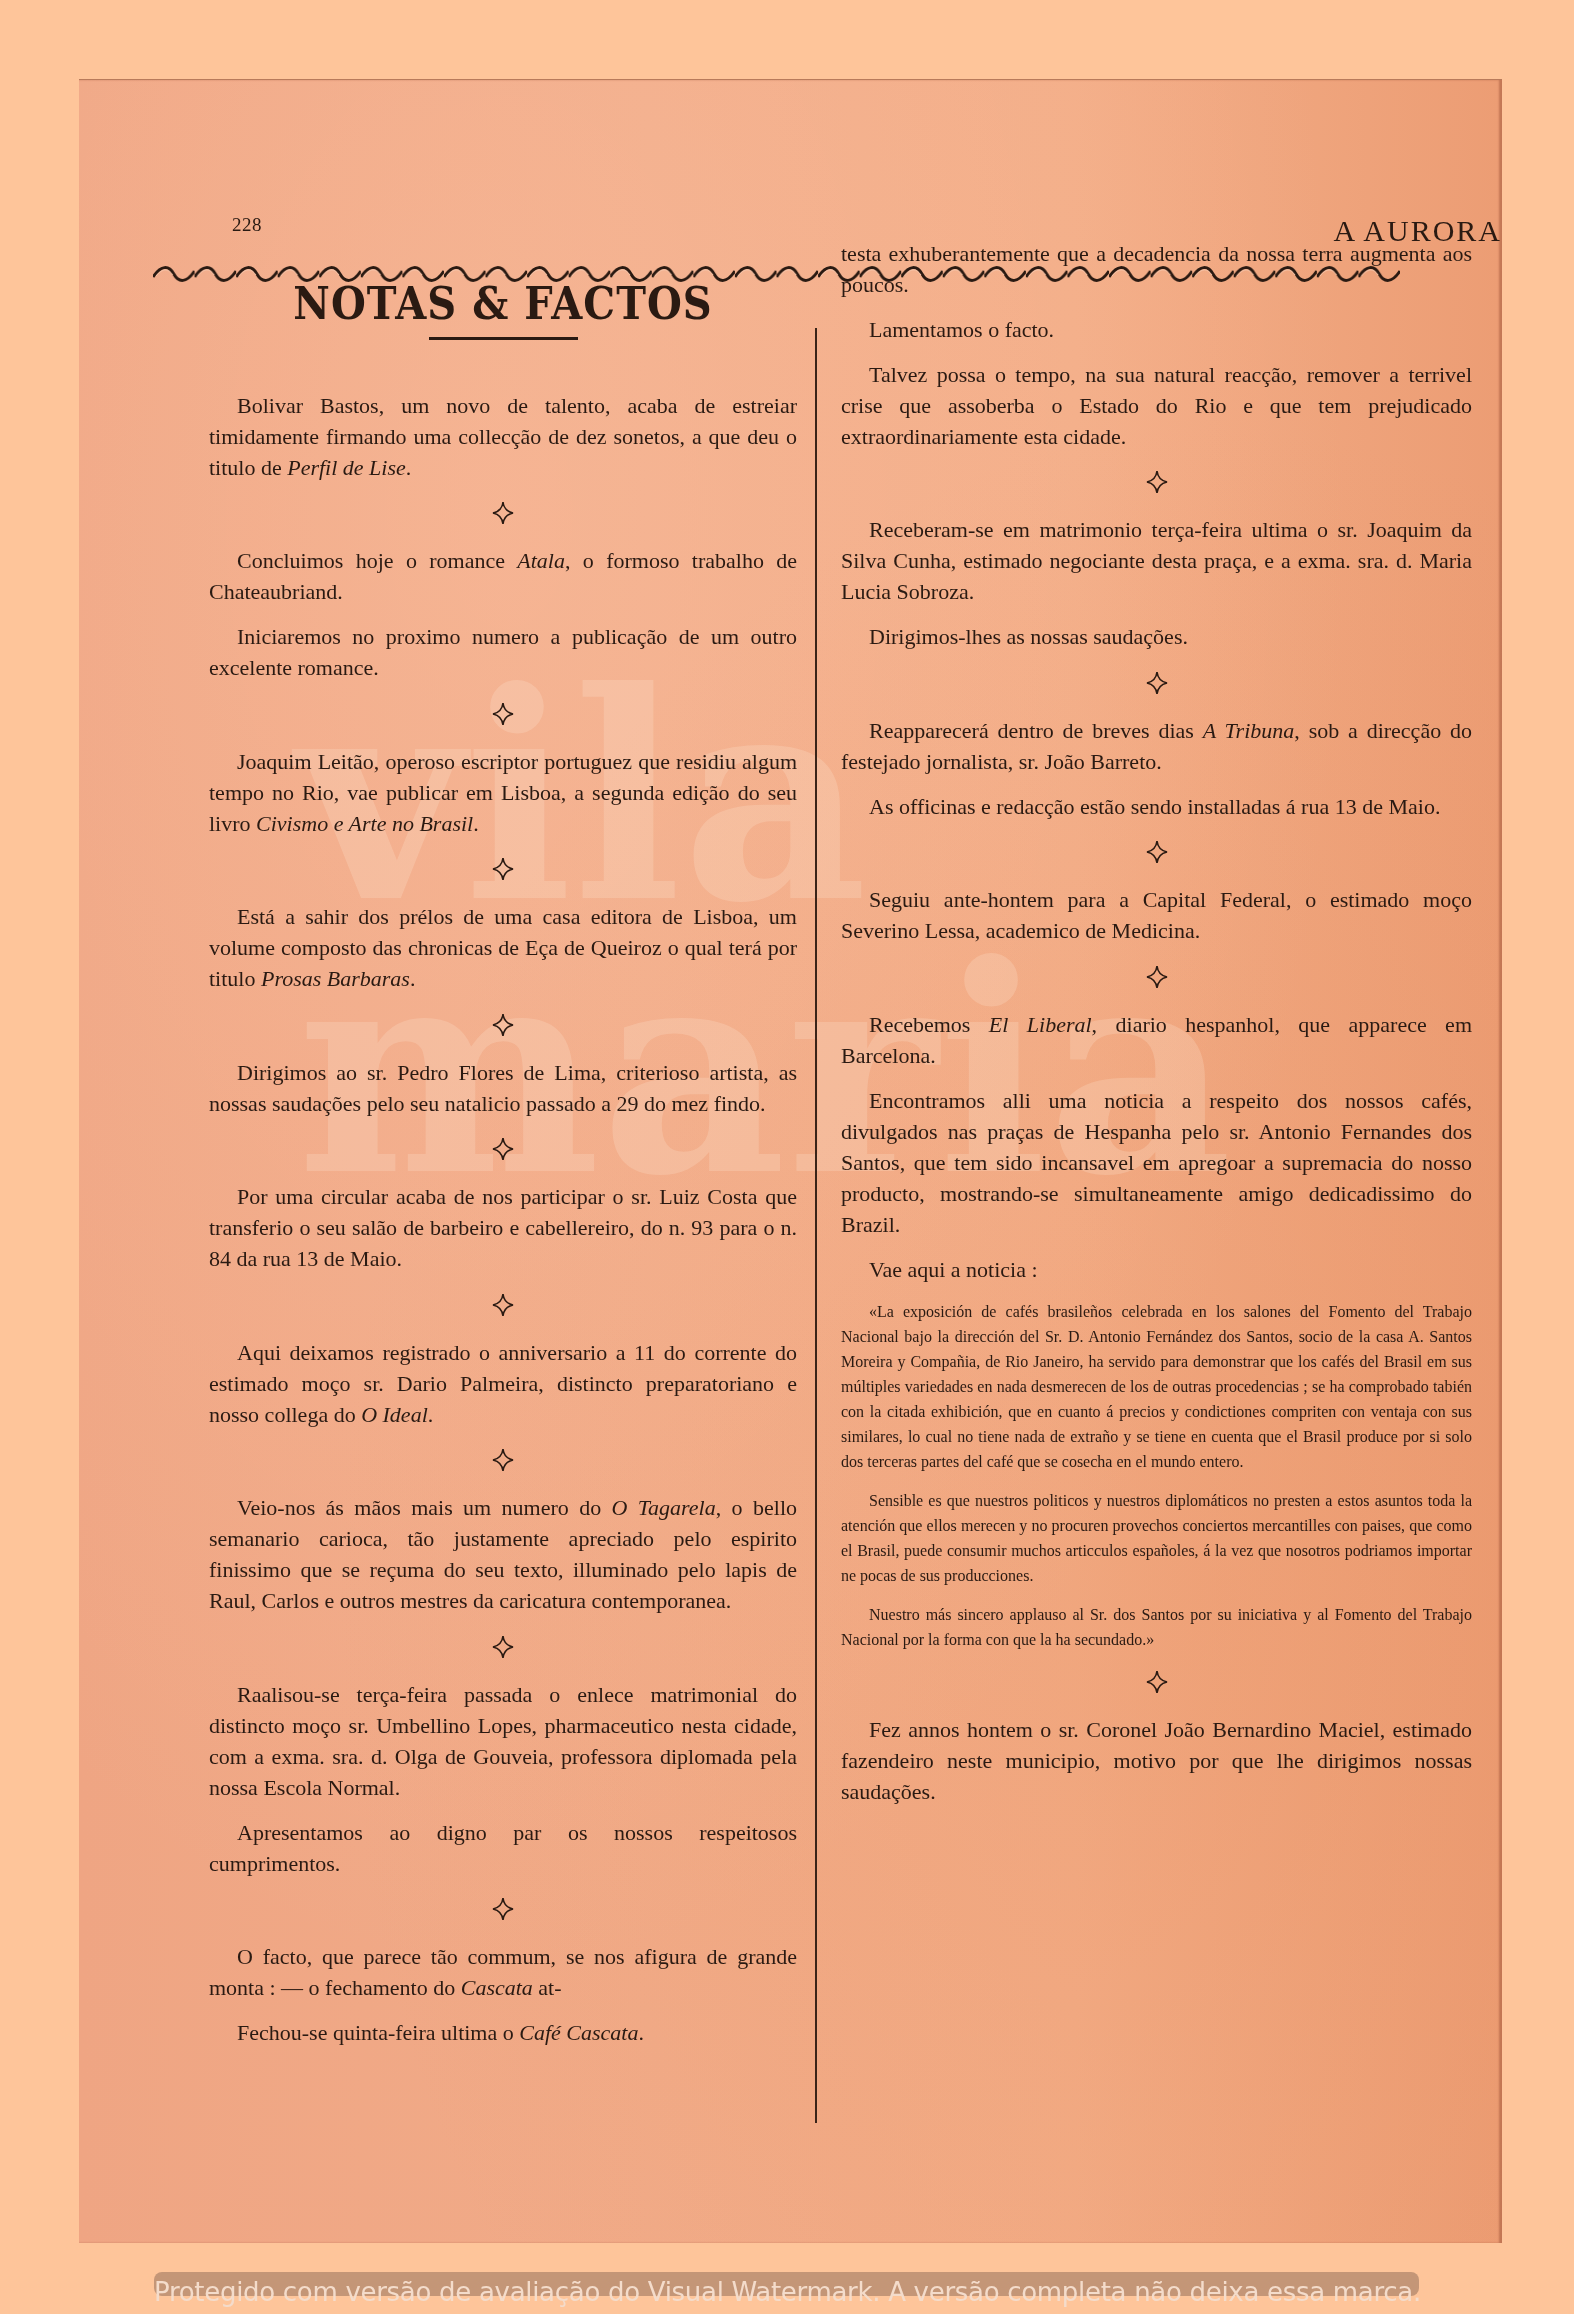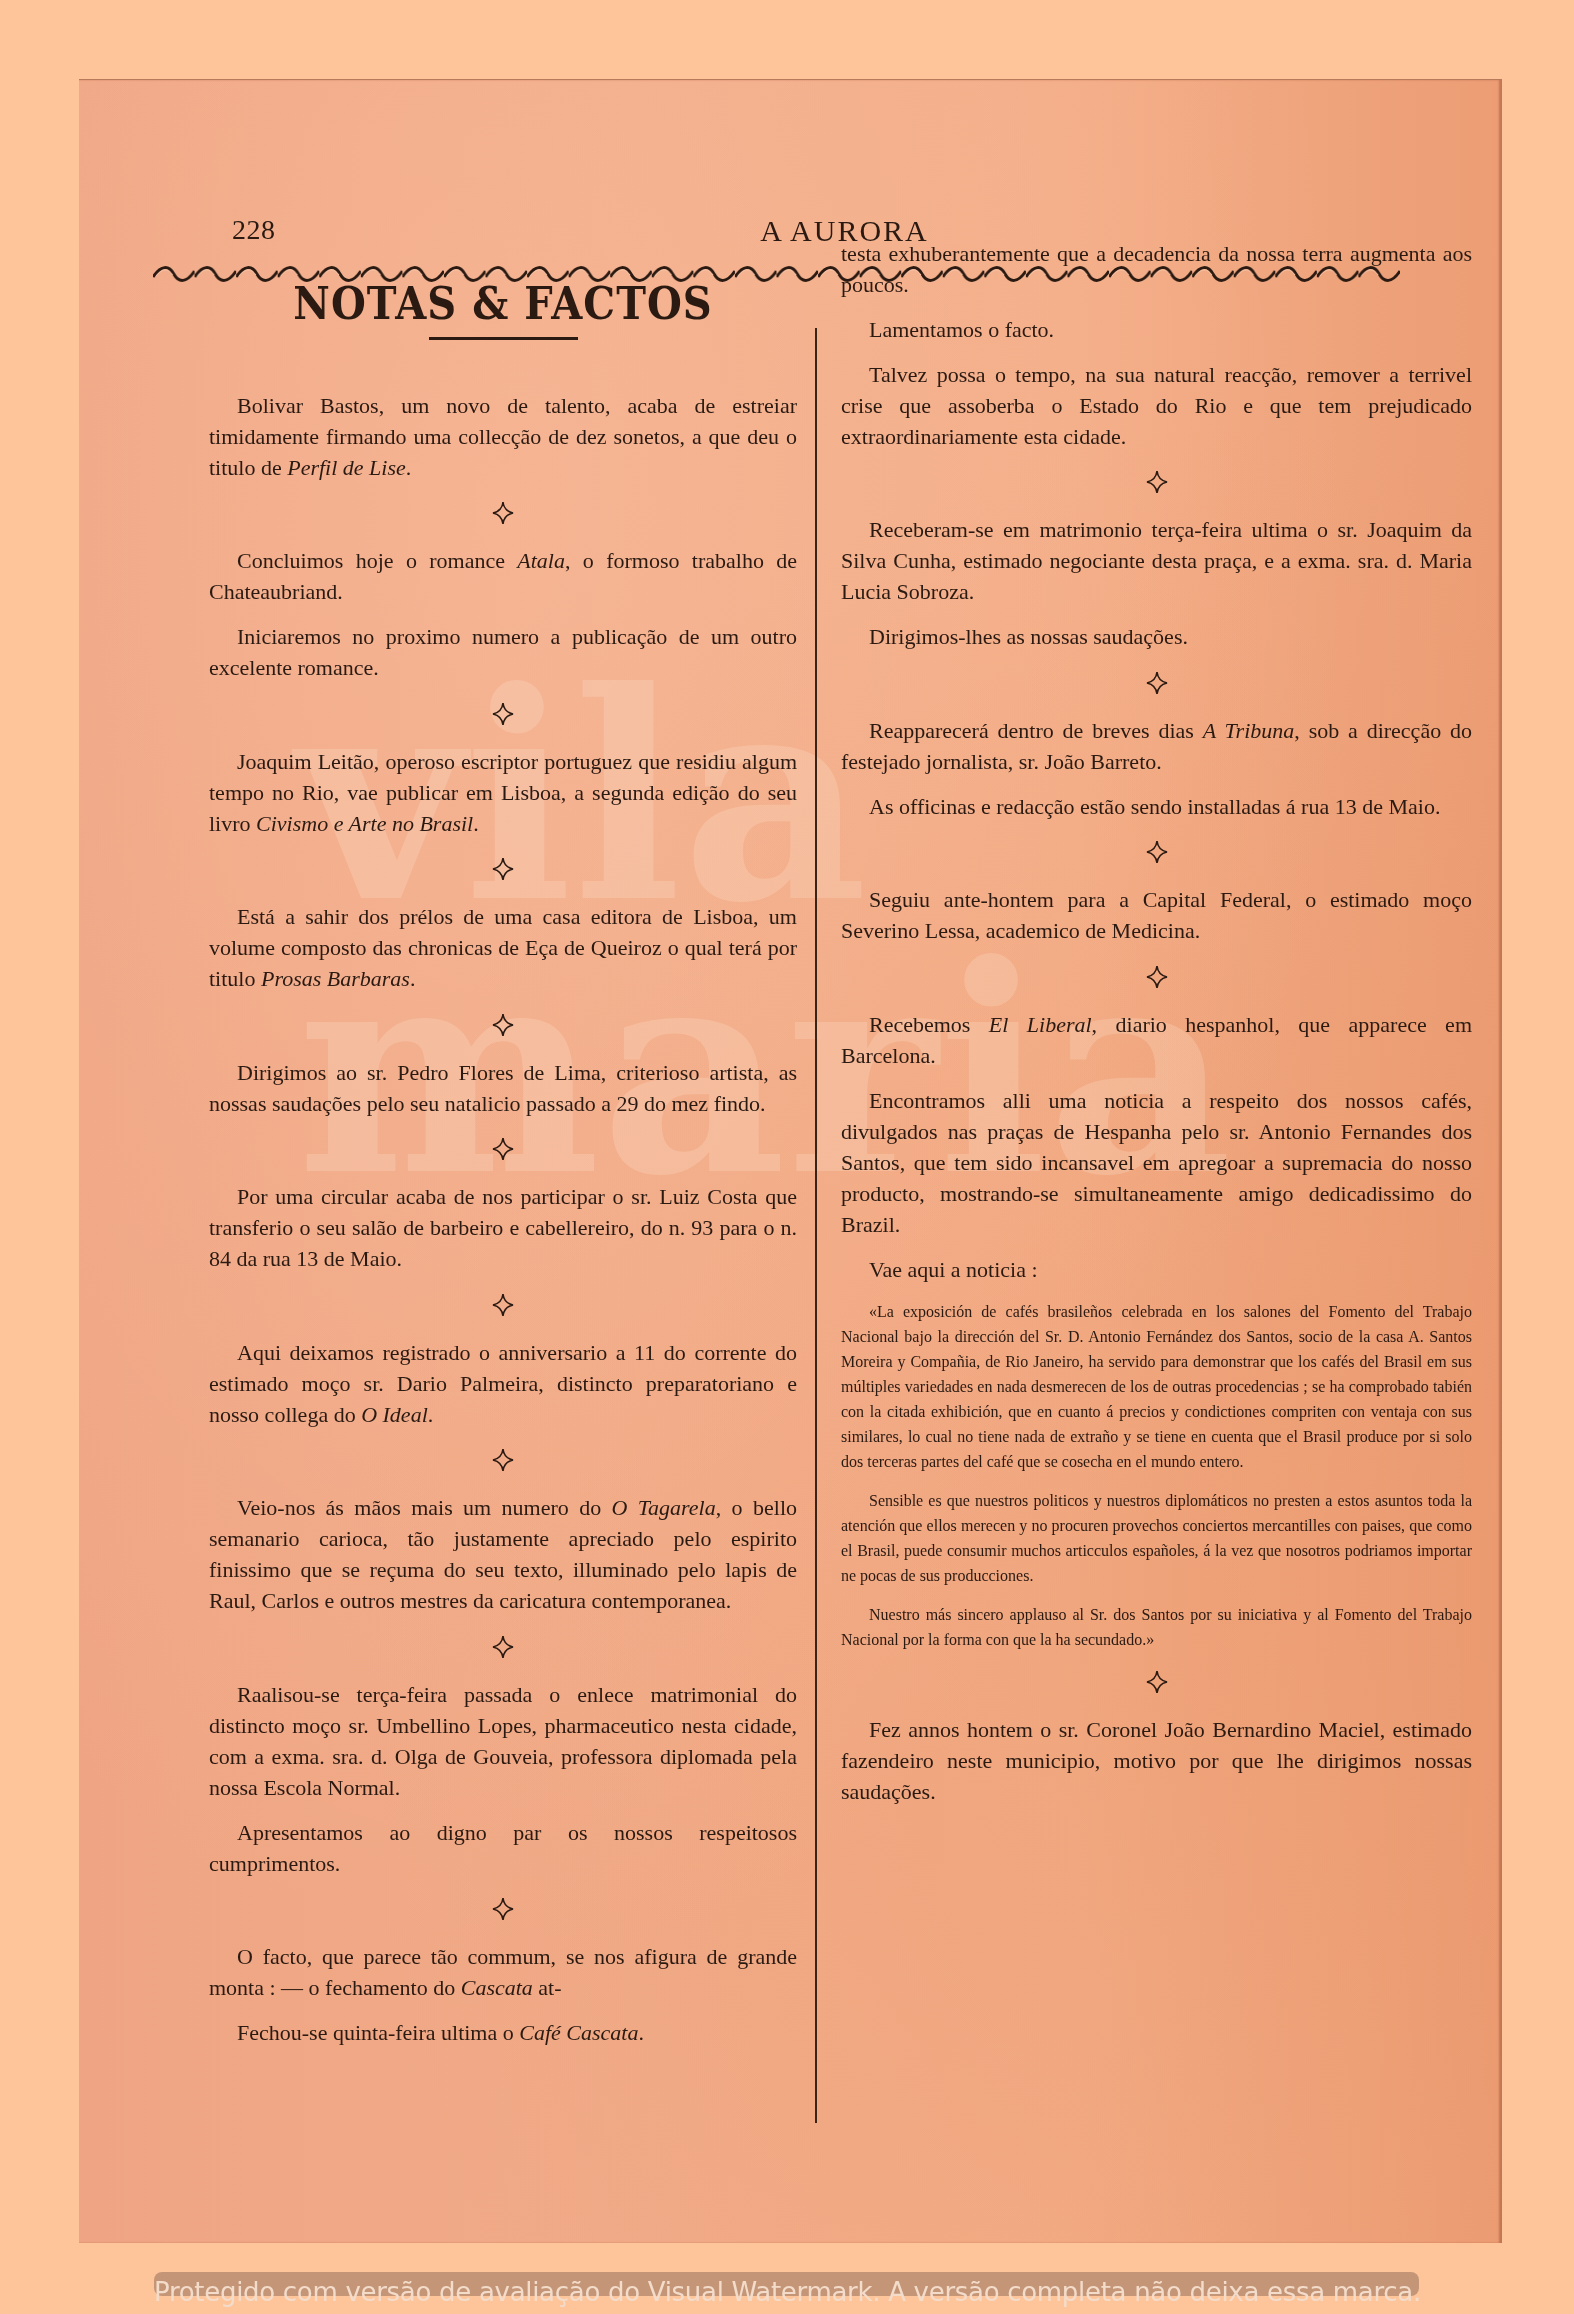--- a/index.html
+++ b/index.html
@@ -22,25 +22,25 @@
     border-top: 1px solid #b87a5a;
     box-shadow: inset -3px 0 2px rgba(120,50,30,0.35);
   }
   .running-head {
     position: absolute;
     top: 134px; left: 0; right: 0;
     height: 40px;
   }
   .page-number {
     position: absolute; left: 153px; top: 0;
-    font-size: 28px; letter-spacing: 0.5px;
+    font-size: 19px; letter-spacing: 0.5px;
   }
   .journal-title {
     position: absolute; left: 0; right: 0; top: 0;
-    text-align: center;
+    text-align: right;
     font-size: 30px; letter-spacing: 2px;
     padding-left: 108px;
   }
   .wave-rule {
     position: absolute;
     left: 74px; top: 183px;
     width: 1247px; height: 22px;
   }
   .col-divider {
     position: absolute;

